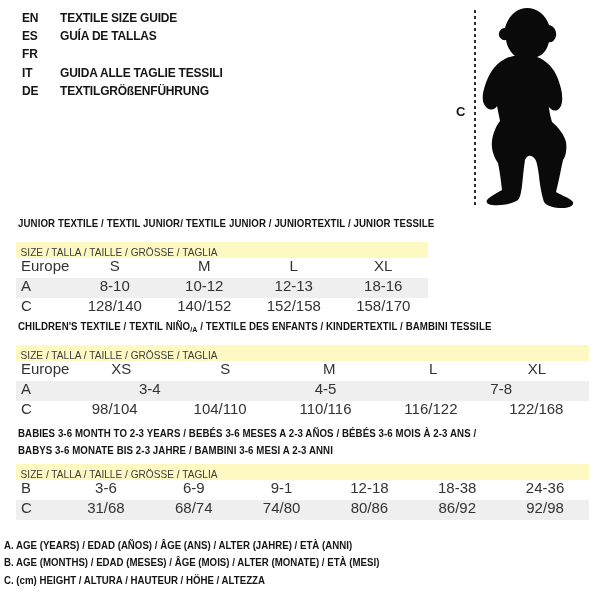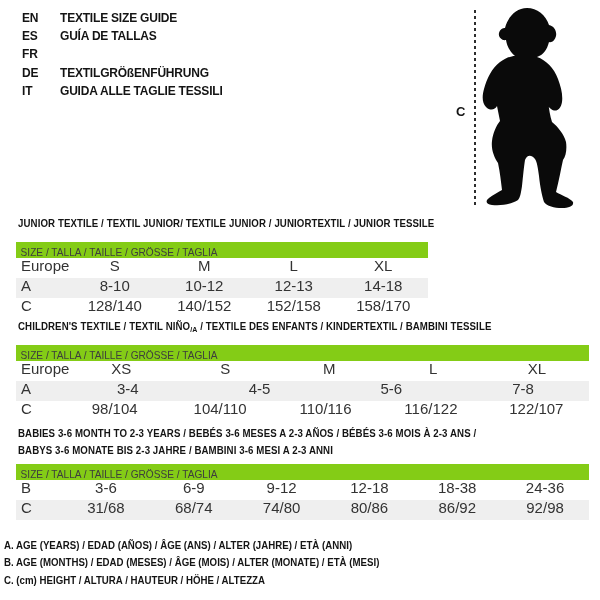--- a/index.html
+++ b/index.html
@@ -28,21 +28,21 @@
   #junior-title{top:217px;}
   #children-title{top:320px;}
   #babies-title{top:425px;line-height:16.5px;}
   .sub{font-size:8px;vertical-align:-2px;}
 
   
   .sizetable{position:absolute;left:16px;}
   #junior-table{top:242px;width:412px;}
   #children-table{top:345px;width:573px;}
   #babies-table{top:464px;width:573px;}
-  .bar{height:16px;background:#84cc16;overflow:hidden;}
+  .bar{height:16px;background:#fef9c3;overflow:hidden;}
   .bar .bar-text{display:inline-block;font-size:11px;line-height:16px;color:#3d3d3d;
     padding-left:5px;transform:scaleX(0.92);transform-origin:left center;white-space:nowrap;}
   .trow{display:flex;height:20px;line-height:16px;font-size:15px;color:#333333;}
   .trow.stripe{background:#efefef;}
   .cell{flex:1;text-align:center;}
   .cell.rowlabel{text-align:left;padding-left:5px;flex:0 0 49px;}
   #junior-table .cell.rowlabel{flex:0 0 49px;}
   #children-table .cell.rowlabel,#babies-table .cell.rowlabel{flex:0 0 41px;}
 
   
@@ -61,26 +61,26 @@
       <span class="lang-label">TEXTILE SIZE GUIDE</span>
     </div>
     <div class="lang-row">
       <span class="lang-code">ES</span>
       <span class="lang-label">GUÍA DE TALLAS</span>
     </div>
     <div class="lang-row">
       <span class="lang-code">FR</span>
     </div>
     <div class="lang-row">
+      <span class="lang-code">IT</span>
+      <span class="lang-label">GUIDA ALLE TAGLIE TESSILI</span>
+    </div>
+    <div class="lang-row">
       <span class="lang-code">DE</span>
       <span class="lang-label">TEXTILGRÖßENFÜHRUNG</span>
-    </div>
-    <div class="lang-row">
-      <span class="lang-code">IT</span>
-      <span class="lang-label">GUIDA ALLE TAGLIE TESSILI</span>
     </div>
   </div>
 
   <div class="figure">
     <div class="dash-line"></div>
     <span class="c-label">C</span>
     <svg width="96" height="204" viewBox="0 0 96 204" aria-hidden="true">
       <path fill="#0a0a0a" d="
         M45,2
         C55,2 64,9 67,19
@@ -132,21 +132,21 @@
       <span class="cell">S</span>
       <span class="cell">M</span>
       <span class="cell">L</span>
       <span class="cell">XL</span>
     </div>
     <div class="trow stripe">
       <span class="cell rowlabel">A</span>
       <span class="cell">8-10</span>
       <span class="cell">10-12</span>
       <span class="cell">12-13</span>
-      <span class="cell">14-18</span>
+      <span class="cell">18-16</span>
     </div>
     <div class="trow">
       <span class="cell rowlabel">C</span>
       <span class="cell">128/140</span>
       <span class="cell">140/152</span>
       <span class="cell">152/158</span>
       <span class="cell">158/170</span>
     </div>
   </div>
 
@@ -162,46 +162,45 @@
       <span class="cell">XS</span>
       <span class="cell">S</span>
       <span class="cell">M</span>
       <span class="cell">L</span>
       <span class="cell">XL</span>
     </div>
     <div class="trow stripe">
       <span class="cell rowlabel">A</span>
       <span class="cell">3-4</span>
       <span class="cell">4-5</span>
-      <span class="cell">5-6</span>
       <span class="cell">7-8</span>
     </div>
     <div class="trow">
       <span class="cell rowlabel">C</span>
       <span class="cell">98/104</span>
       <span class="cell">104/110</span>
       <span class="cell">110/116</span>
       <span class="cell">116/122</span>
-      <span class="cell">122/107</span>
+      <span class="cell">122/168</span>
     </div>
   </div>
 
   <div class="sec-title" id="babies-title">
     <div>BABIES 3-6 MONTH TO 2-3 YEARS / BEBÉS 3-6 MESES A 2-3 AÑOS / BÉBÉS 3-6 MOIS À 2-3 ANS /</div>
     <div>BABYS 3-6 MONATE BIS 2-3 JAHRE / BAMBINI 3-6 MESI A 2-3 ANNI</div>
   </div>
   <div class="sizetable" id="babies-table">
     <div class="bar">
       <span class="bar-text">SIZE / TALLA / TAILLE / GRÖSSE / TAGLIA</span>
     </div>
     <div class="trow">
       <span class="cell rowlabel">B</span>
       <span class="cell">3-6</span>
       <span class="cell">6-9</span>
-      <span class="cell">9-12</span>
+      <span class="cell">9-1</span>
       <span class="cell">12-18</span>
       <span class="cell">18-38</span>
       <span class="cell">24-36</span>
     </div>
     <div class="trow stripe">
       <span class="cell rowlabel">C</span>
       <span class="cell">31/68</span>
       <span class="cell">68/74</span>
       <span class="cell">74/80</span>
       <span class="cell">80/86</span>

